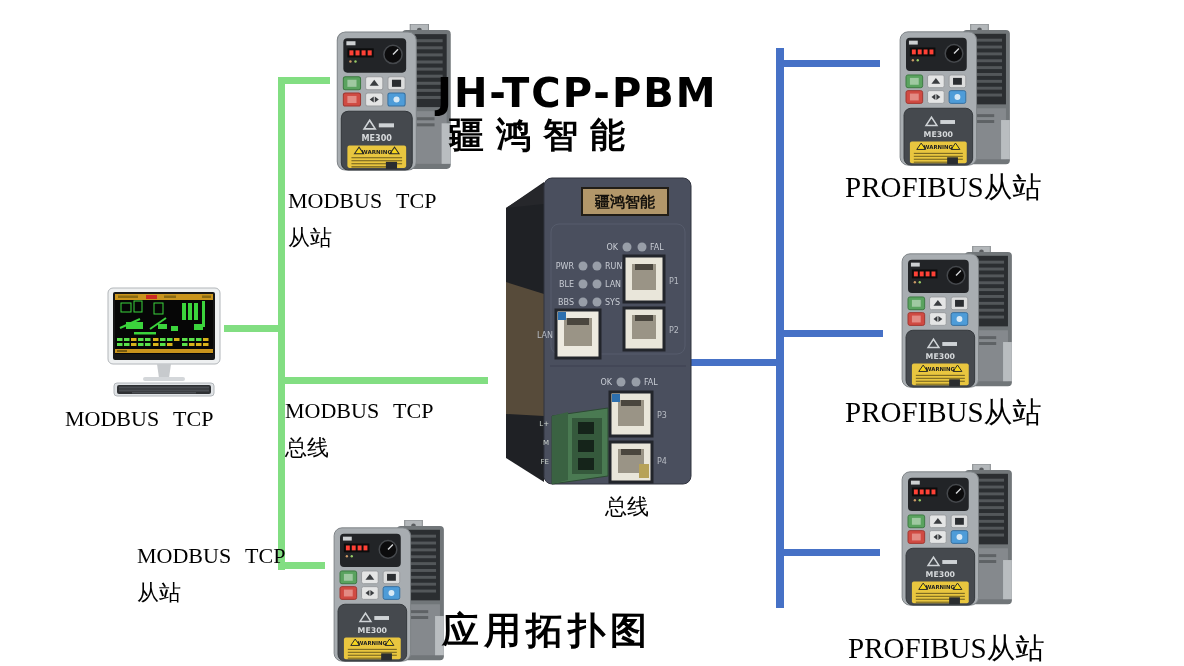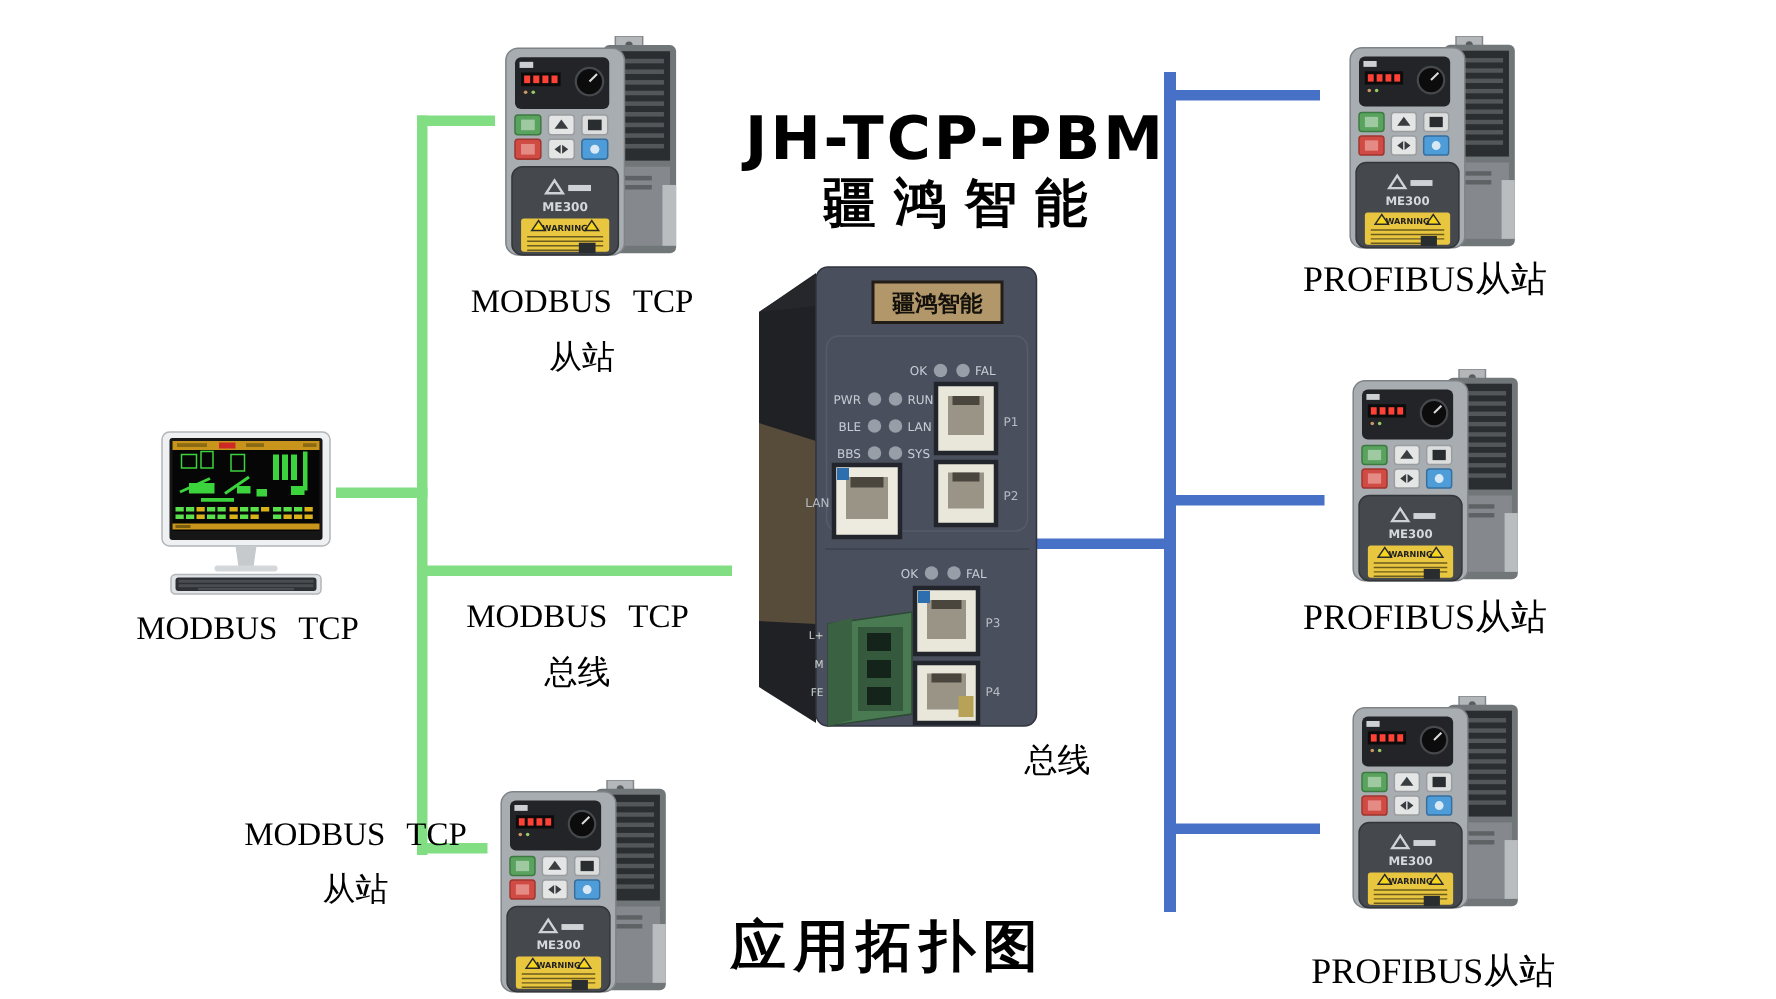--- a/index.html
+++ b/index.html
@@ -1,22 +1,22 @@
 <!DOCTYPE html>
 <html><head>
 <meta charset="utf-8">
 <style>
   html,body{margin:0;padding:0;background:#fff;}
   #stage{position:relative;width:1184px;height:666px;background:#ffffff;overflow:hidden;
          font-family:"Liberation Serif","DejaVu Serif",serif;}
   .line{position:absolute;z-index:1;}
   .dev{position:absolute;z-index:2;}
-  .lbl{position:absolute;z-index:3;color:#000;text-align:center;white-space:nowrap;}
+  .lbl{position:absolute;z-index:3;color:#000;white-space:nowrap;}
   .serif2{font-size:22px;line-height:37px;word-spacing:0.4em;}
-  .serif1{font-size:24px;line-height:34px;}
+  .serif1{font-size:29px;line-height:34px;}
   .head{font-family:"DejaVu Sans","Liberation Sans",sans-serif;font-weight:bold;}
   svg text{font-family:"DejaVu Sans","Liberation Sans",sans-serif;}
 </style>
 </head>
 <body>
 
 <div id="stage">
 
   <svg width="0" height="0" style="position:absolute" aria-hidden="true">
     <defs>

